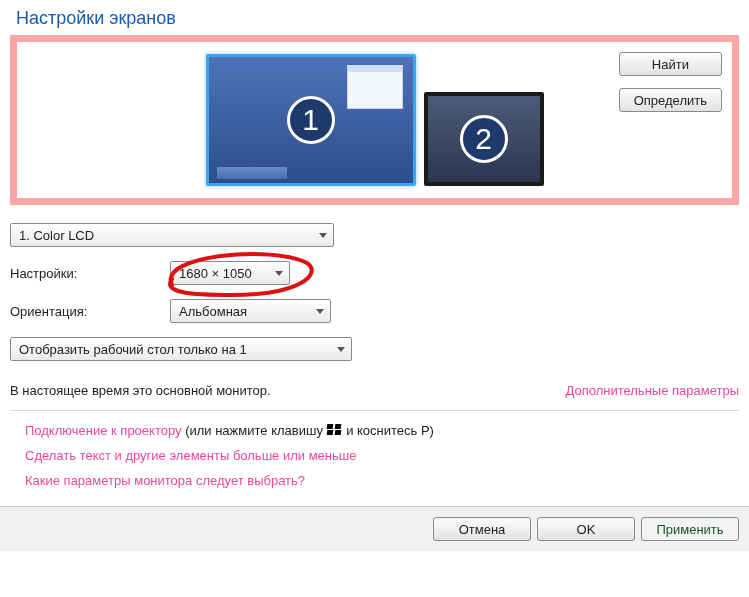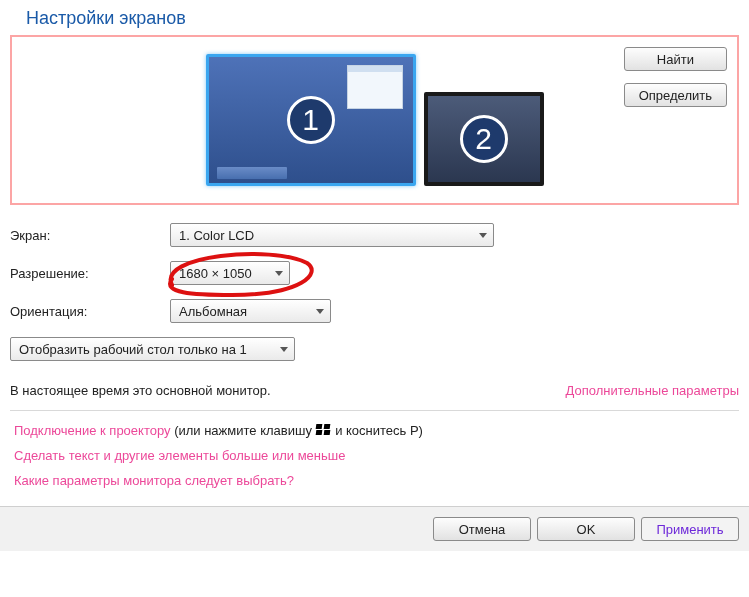--- a/index.html
+++ b/index.html
@@ -9,45 +9,45 @@
     font-size: 13px;
     background: #fff;
     color: #222;
     width: 749px;
   }
   .panel { padding: 8px 10px 0 10px; }
   .title {
     color: #1a5aa8;
     font-size: 18px;
     font-weight: 400;
-    margin: 0 0 6px 16px;
+    margin: 0 0 6px 6px;
   }
   .arrange-box {
-    border: 2px solid #fca5a5;
+    border: 7px solid #fca5a5;
     height: 170px;
     position: relative;
     background: #fff;
   }
   .arrange-buttons {
     position: absolute;
     right: 10px; top: 10px;
     display: flex; flex-direction: column; gap: 12px;
   }
   .btn {
     min-width: 98px;
     height: 24px;
     padding: 0 14px;
     border: 1px solid #8a8a8a;
     border-radius: 3px;
     background: linear-gradient(#fdfdfd, #e2e2e2);
     font-size: 13px;
     cursor: pointer;
     color: #222;
   }
-  .btn:disabled { color: #6d28d9; background: #f3f3f3; cursor: default; }
+  .btn:disabled { color: #14532d; background: #f3f3f3; cursor: default; }
   .displays {
     position: absolute;
     left: 50%; top: 50%;
     transform: translate(-50%, -50%);
     display: flex; align-items: flex-end; gap: 8px;
   }
   .monitor {
     position: relative;
     border-radius: 2px;
   }
@@ -130,21 +130,21 @@
     left: -18px; top: -16px;
     width: 170px; height: 56px;
     pointer-events: none;
   }
   .info-row {
     display: flex; justify-content: space-between; align-items: center;
     margin: 22px 0 12px 0;
   }
   .link { color: #ec4899; text-decoration: none; cursor: pointer; }
   .hr { border: 0; border-top: 1px solid #d9d9d9; margin: 6px 0 12px 0; }
-  .links-block p { margin: 10px 4px; }
+  .links-block p { margin: 10px 15px; }
   .winkey {
     display: inline-block;
     width: 16px; height: 12px;
     position: relative;
     vertical-align: -1px;
   }
   .winkey span {
     position: absolute; width: 6px; height: 5px; background: #000;
     transform: skewX(-8deg);
   }
@@ -177,50 +177,49 @@
         <div class="mon-num">1</div>
       </div>
       <div class="monitor mon2">
         <div class="mon-num">2</div>
       </div>
     </div>
   </div>
 
   <div class="form">
     <div class="row">
-      <span class="lbl">Экран:</span>
       <div class="combo" style="width:324px">
         <span>1. Color LCD</span>
         <span class="arrow"></span>
       </div>
     </div>
 
     <div class="row">
-      <span class="lbl">Разрешение:</span>
+      <span class="lbl">Настройки:</span>
       <span class="circle-highlight">
         <div class="combo" style="width:110px">
           <span>1680 × 1050</span>
           <span class="arrow"></span>
         </div>
         <svg class="ring" viewBox="0 0 170 56">
           <path d="M20 40 C 5 10, 120 0, 155 18 C 170 28, 150 50, 80 50 C 40 50, 10 48, 20 34" stroke="#d11" stroke-width="4" fill="none" stroke-linecap="round"></path>
         </svg>
       </span>
     </div>
 
     <div class="row">
       <span class="lbl">Ориентация:</span>
       <div class="combo" style="width:161px">
         <span>Альбомная</span>
         <span class="arrow"></span>
       </div>
     </div>
 
     <div class="row">
-      <div class="combo" style="width:285px">
+      <div class="combo" style="width:342px">
         <span>Отобразить рабочий стол только на 1</span>
         <span class="arrow"></span>
       </div>
     </div>
   </div>
 
   <div class="info-row">
     <span>В настоящее время это основной монитор.</span>
     <a class="link">Дополнительные параметры</a>
   </div>

